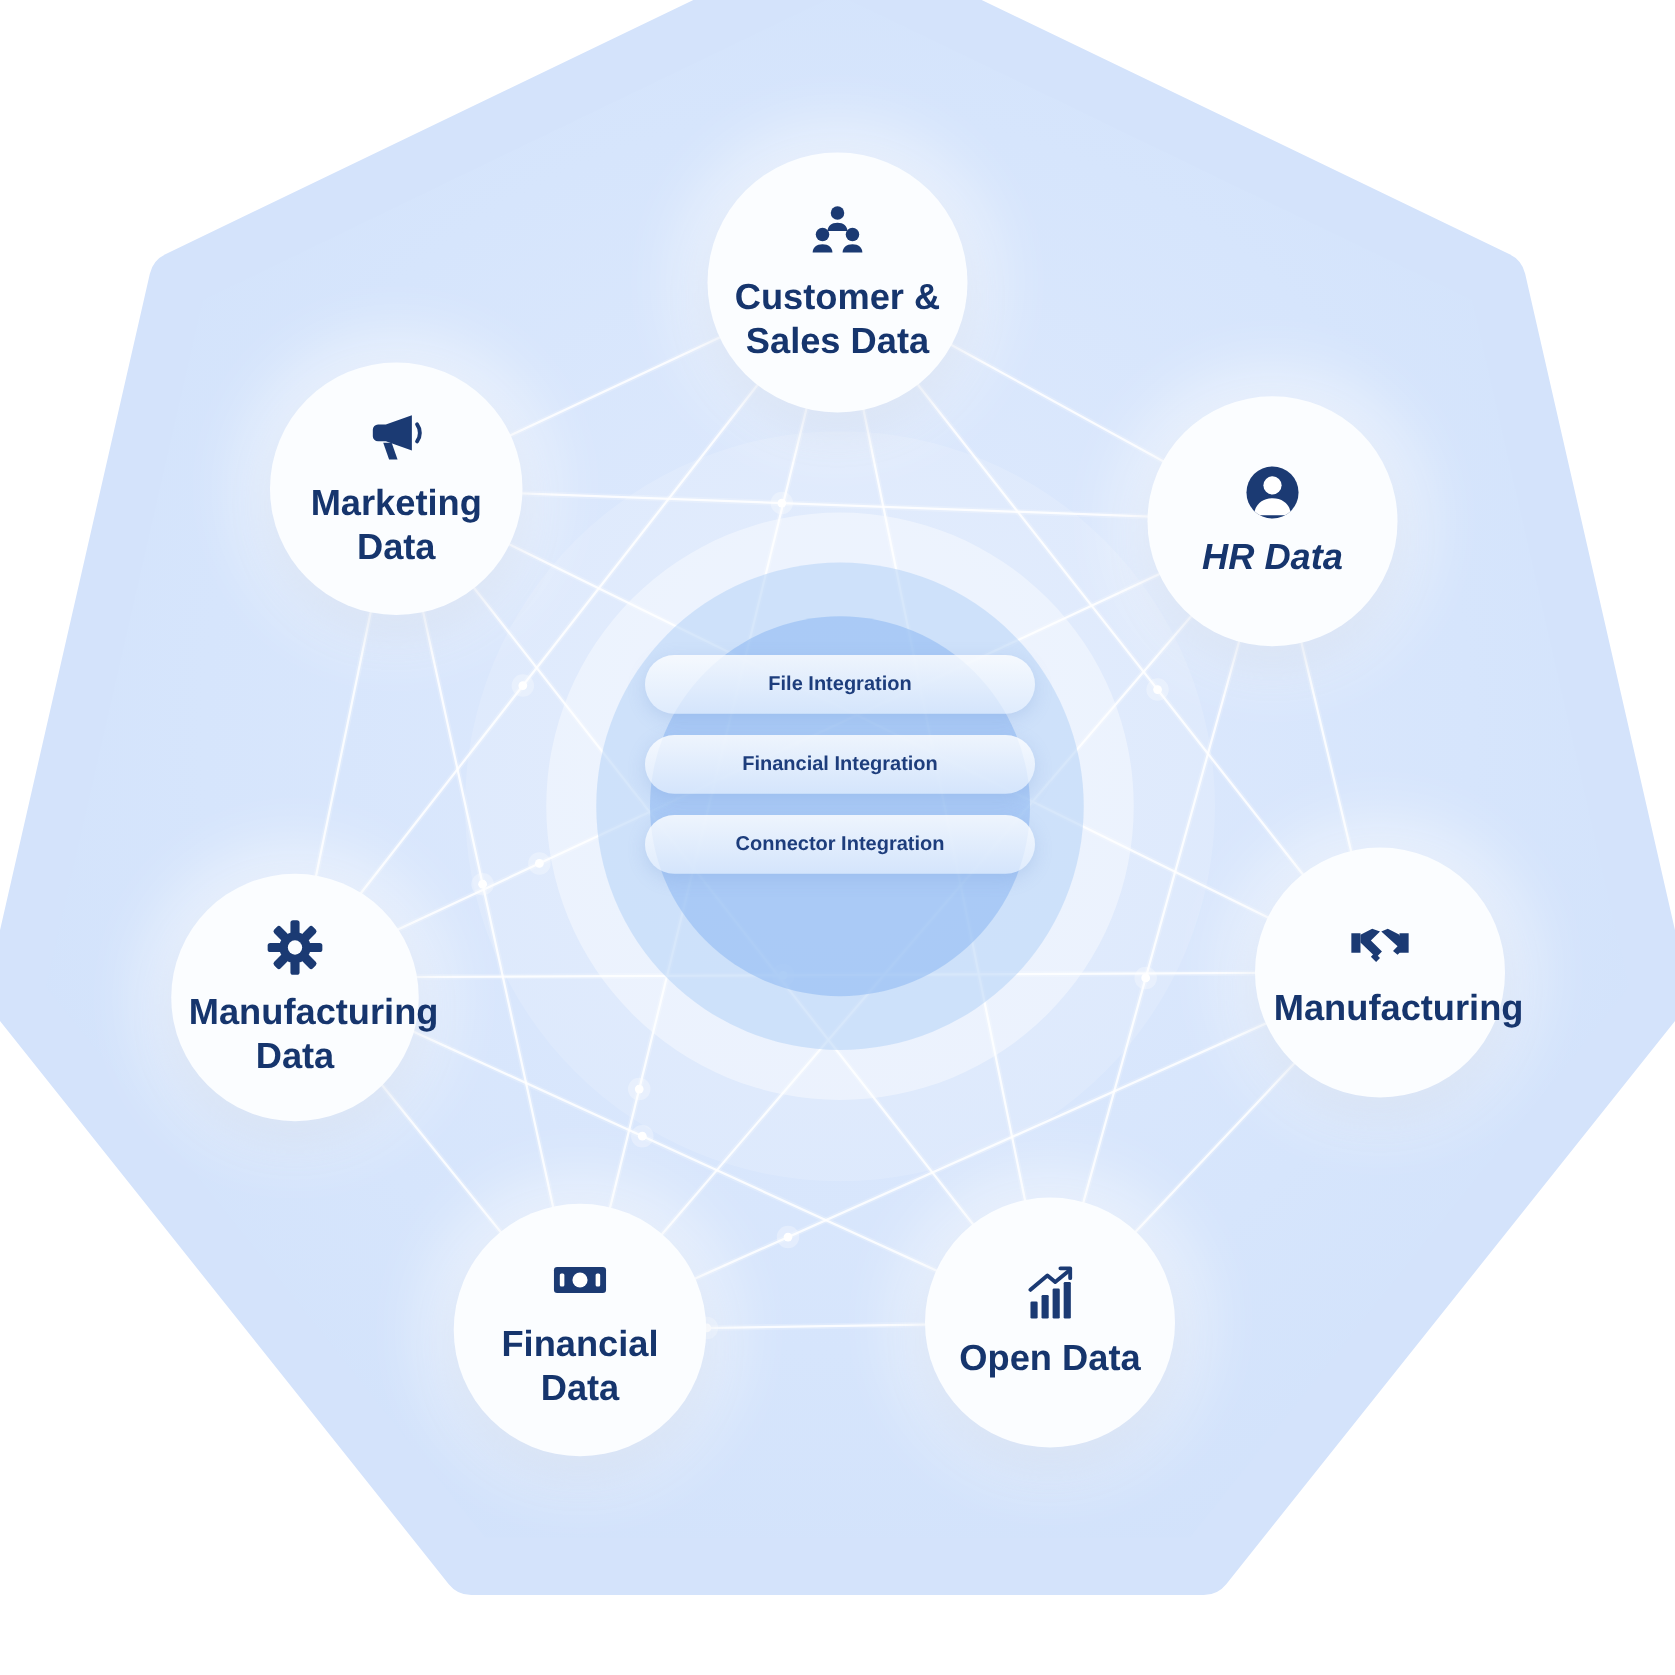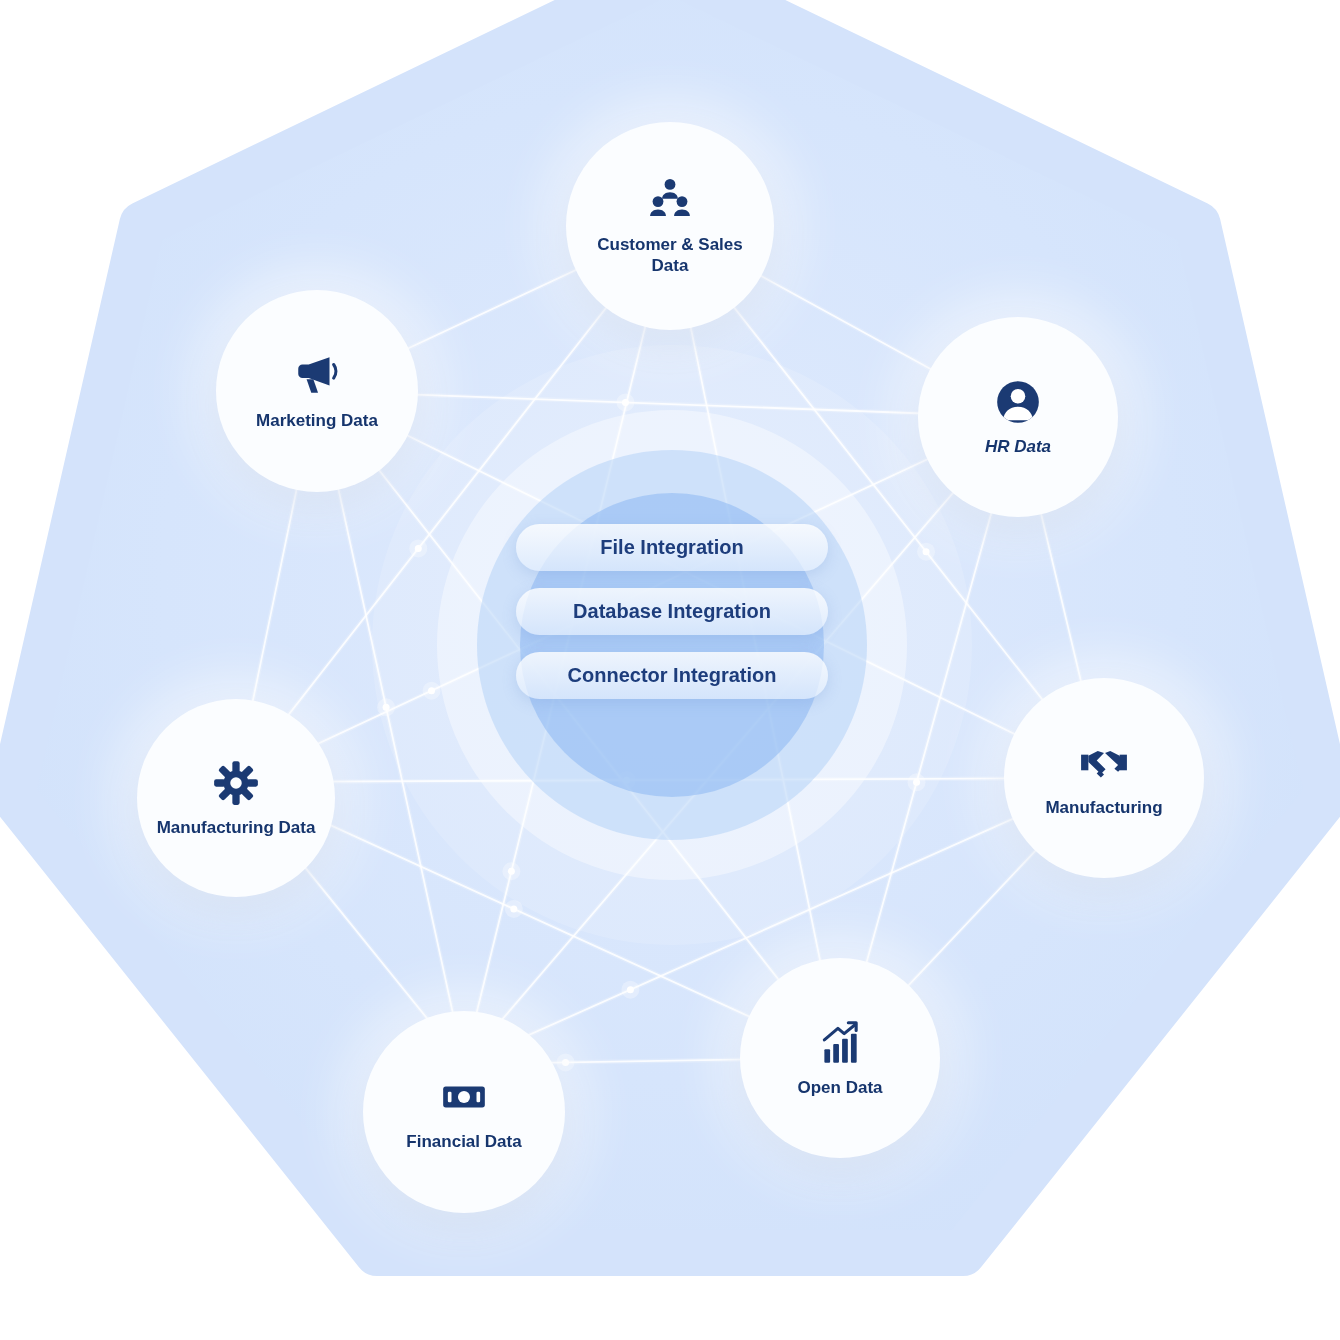--- a/index.html
+++ b/index.html
@@ -12,35 +12,35 @@
   .disc-outer{left:437px;top:410px;width:470px;height:470px;background:rgba(255,255,255,0.40);}
   .disc-mid{left:477px;top:450px;width:390px;height:390px;background:rgba(168,203,247,0.45);}
   .disc-inner{left:520px;top:493px;width:304px;height:304px;background:rgba(140,184,243,0.55);}
 
   
   .pills{position:absolute;left:516px;top:524px;width:312px;z-index:3;
          display:flex;flex-direction:column;gap:17px;}
   .pill{height:47px;border-radius:24px;display:flex;align-items:center;justify-content:center;
         background:linear-gradient(180deg,rgba(255,255,255,0.80),rgba(230,240,254,0.70));
         box-shadow:0 4px 14px rgba(120,155,215,0.25);
-        color:#1d3d7c;font-size:20px;font-weight:bold;white-space:nowrap;}
+        color:#1d3d7c;font-size:16px;font-weight:bold;white-space:nowrap;}
 
   
   .node{position:absolute;border-radius:50%;background:#fbfdff;z-index:4;
         display:flex;flex-direction:column;align-items:center;justify-content:center;gap:10px;
         box-shadow:0 0 55px 18px rgba(255,255,255,0.60), 0 14px 30px rgba(110,145,200,0.25);}
-  .node .label{color:#16356d;font-size:17px;font-weight:bold;text-align:center;
+  .node .label{color:#16356d;font-size:29px;font-weight:bold;text-align:center;
                line-height:1.22;width:170px;}
   .node .icn{width:50px;height:50px;display:block;}
 
   .node-customer{left:566px;top:122px;width:208px;height:208px;}
   .node-hr{left:918px;top:317px;width:200px;height:200px;font-style:italic;}
   .node-transactional{left:1004px;top:678px;width:200px;height:200px;}
   .node-open{left:740px;top:958px;width:200px;height:200px;}
-  .node-financial{left:363px;top:1011px;width:202px;height:202px;align-items:center;}
+  .node-financial{left:363px;top:963px;width:202px;height:202px;align-items:center;}
   .node-manufacturing{left:137px;top:699px;width:198px;height:198px;}
   .node-marketing{left:216px;top:290px;width:202px;height:202px;}
 </style>
 </head>
 <body>
 
 <div class="stage">
 
   <svg class="bg" width="1340" height="1340" viewBox="0 0 1340 1340">
     <defs>
@@ -127,21 +127,21 @@
         <circle cx="386.09" cy="707.31" r="3.5" fill="#ffffff"></circle>
       </g>
   </svg>
 
   <div class="disc disc-outer"></div>
   <div class="disc disc-mid"></div>
   <div class="disc disc-inner"></div>
 
   <div class="pills">
     <div class="pill">File Integration</div>
-    <div class="pill">Database Integration</div>
+    <div class="pill">Financial Integration</div>
     <div class="pill">Connector Integration</div>
   </div>
 
   <div class="node node-customer">
     <svg class="icn" viewBox="0 0 48 48">
       <g fill="#1b3a73">
         <circle cx="24" cy="9" r="5.2"></circle>
         <path d="M24 16.5c-4.6 0-7.6 2.7-7.6 6.3h15.2c0-3.6-3-6.3-7.6-6.3z"></path>
         <circle cx="12.5" cy="25.5" r="5.2"></circle>
         <path d="M12.5 33c-4.6 0-7.6 2.7-7.6 6.3h15.2c0-3.6-3-6.3-7.6-6.3z"></path>

